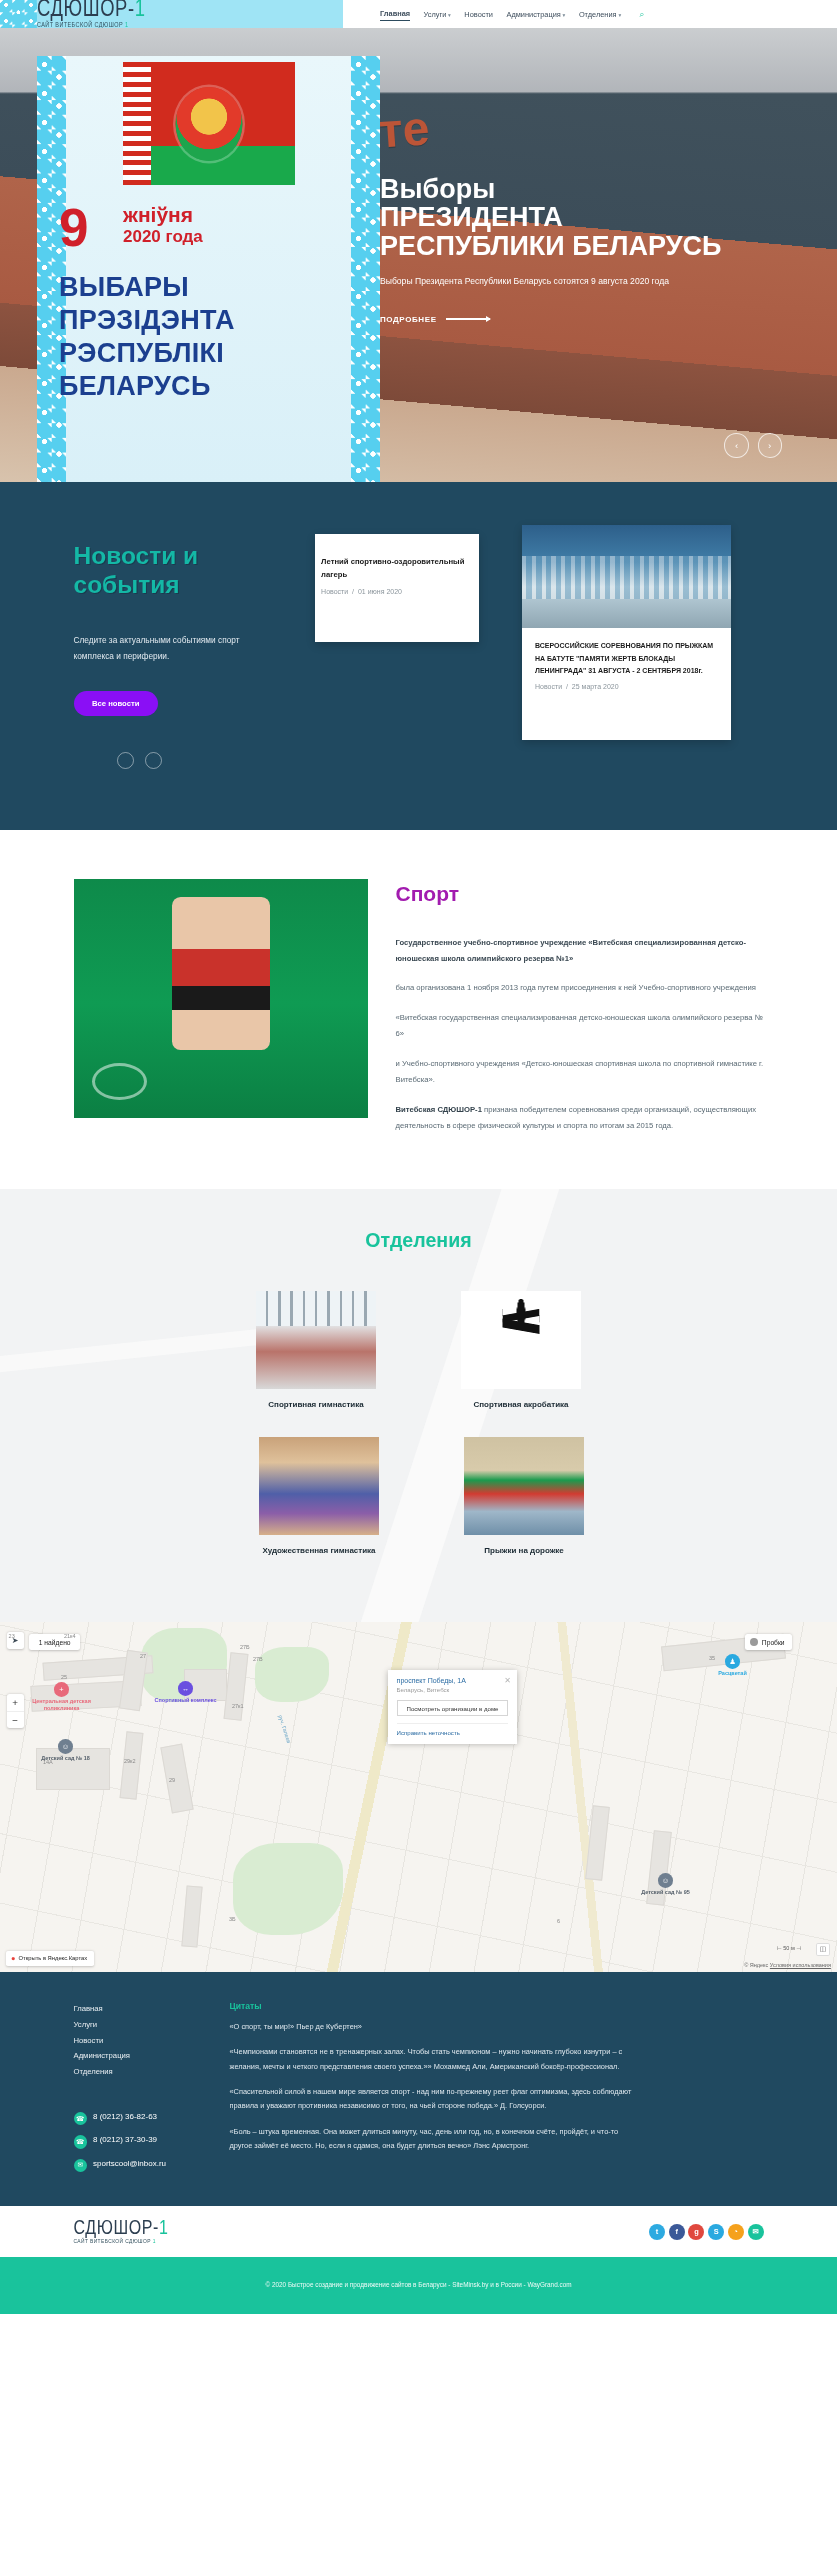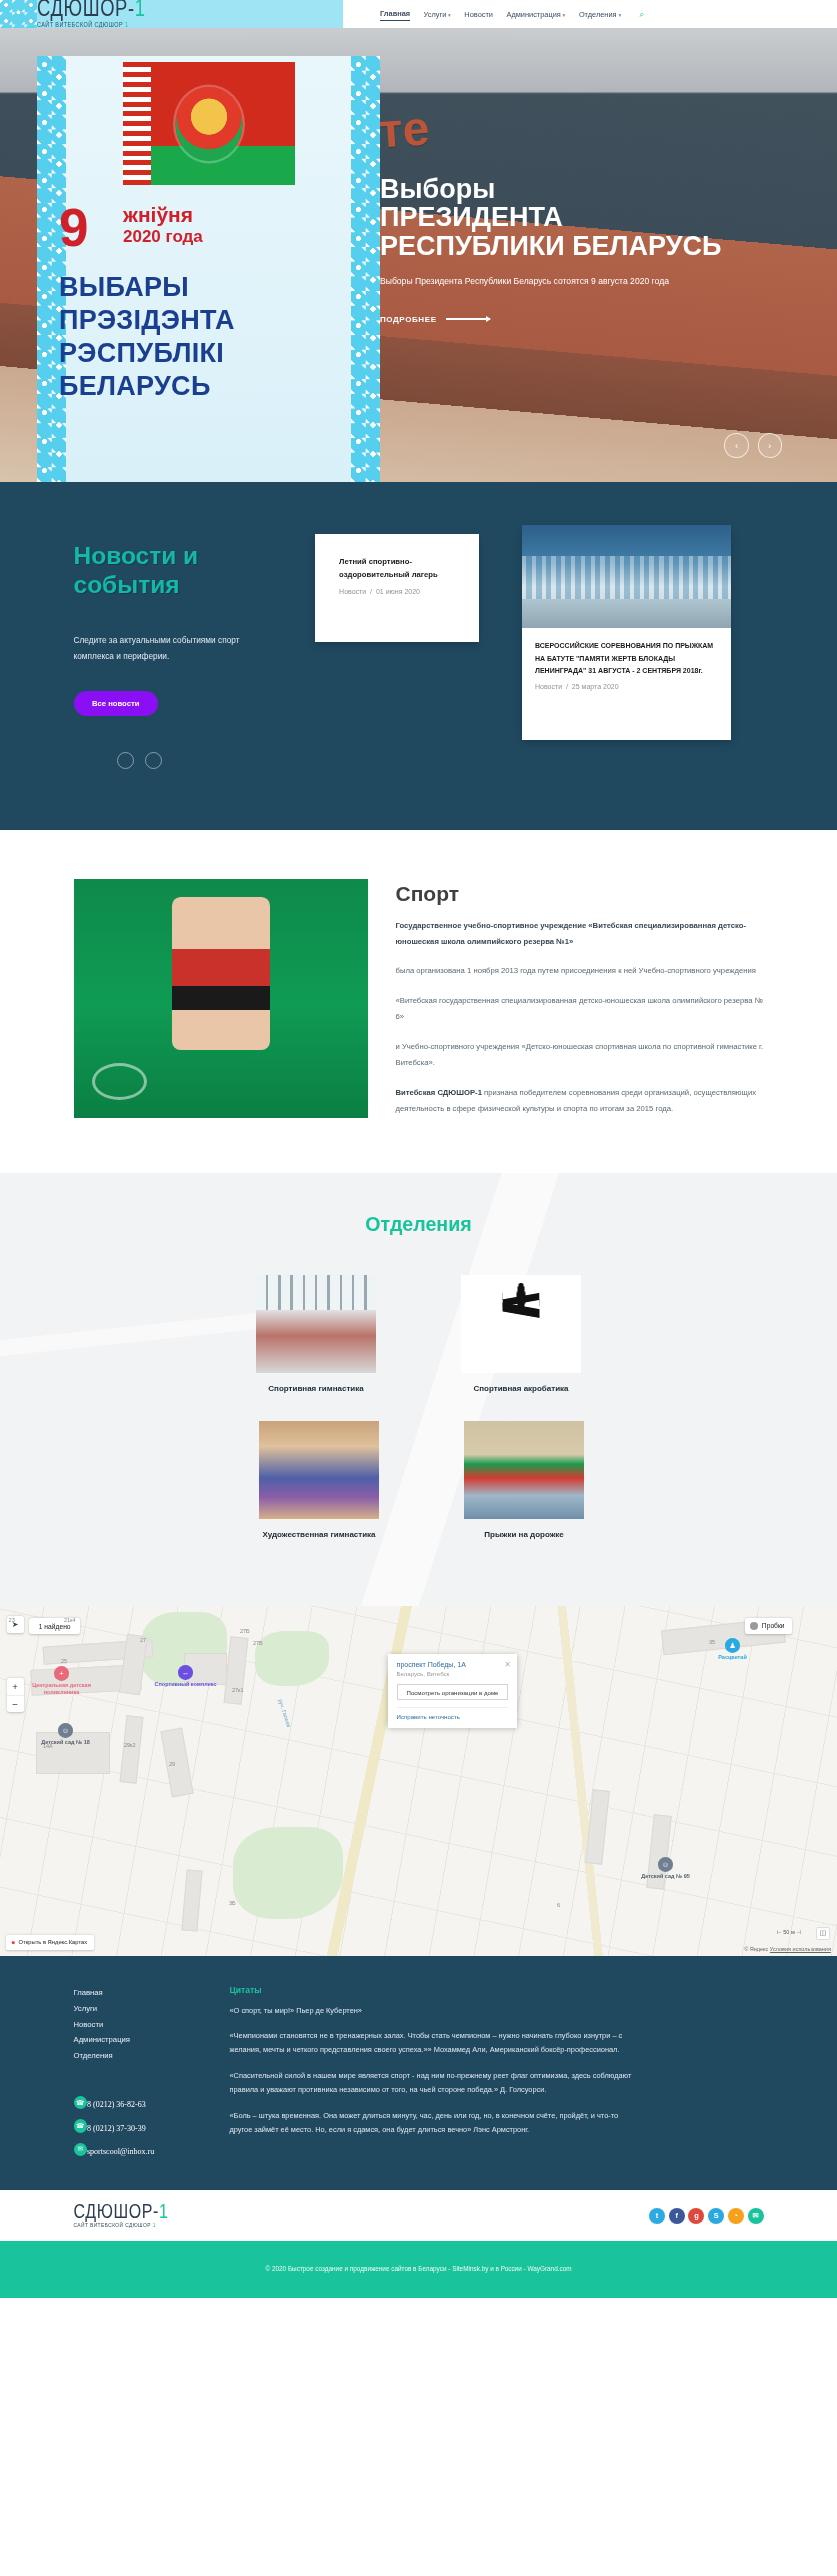--- a/index.html
+++ b/index.html
@@ -182,21 +182,21 @@
   }
   .news-dots { margin-top: 36px; display:flex; gap: 11px; padding-left: 43px; }
   .news-dots span {
     width: 17px; height: 17px; border-radius: 50%; border: 0.6px solid rgba(255,255,255,.45);
     display:block; cursor:pointer;
   }
   .news-cards { position: relative; flex: 1; }
   .ncard {
     position:absolute; background:#fff; box-shadow: 0 2.5px 8.6px rgba(0,0,0,.2);
   }
-  .ncard.c1 { left: 8.6px; top: 8.6px; width: 164px; height: 108px; padding: 21px 24px; }
+  .ncard.c1 { left: 8.6px; top: 8.6px; width: 164px; height: 108px; padding: 21px 6px; }
   .ncard.c2 { left: 215px; top: 0px;  width: 209px; height: 215px; }
   .ncard-img { height: 103px; width: 100%;
     background: linear-gradient(180deg,#2d5f8a 0%, #417ea8 36%, #bcd2dd 60%, #8fa6b2 100%);
     position: relative; overflow: hidden;
   }
   .ncard-img:before {
     content:""; position:absolute; left: 0; right:0; top: 30%; height: 42%;
     background: repeating-linear-gradient(90deg, rgba(255,255,255,.45) 0 4.3px, rgba(120,170,200,.5) 4.3px 9.8px);
   }
   .ncard-body { padding: 12.3px 13.5px 14.7px; }
@@ -215,21 +215,21 @@
   .sport-photo .athlete {
     position:absolute; left: 50%; transform: translateX(-50%); top: 18.4px;
     width: 98px; height: 153px;
     background: linear-gradient(180deg, #e9c6a8 0 34%, #c9322b 34% 58%, #1a1a1a 58% 74%, #e9c6a8 74% 100%);
     border-radius: 8.6px;
   }
   .sport-photo .ring { position:absolute; left: 18.4px; bottom: 18.4px; width: 55px; height: 37px;
     border: 3.7px solid rgba(255,255,255,.5); border-radius: 50%; }
   .sport-text { flex: 1; padding-top: 2.5px; max-width: 368px; }
   .sport-title {
-    font: 700 21px "Liberation Sans", sans-serif; color:#404040; margin-bottom: 12px;
+    font: 700 21px "Liberation Sans", sans-serif; color:#a21caf; margin-bottom: 29px;
   }
   .sport-lead { font: 700 7.7px "Liberation Sans", sans-serif; line-height: 2.1; color:#3a4852; }
   .sport-p { margin-top: 13.5px; font-size: 7.7px; line-height: 2.1; color:#5a6a74; }
   .sport-p b { color:#33424c; }
 
   
   .depts { background:#f2f3f4; padding: 40px 0 39px; position: relative; overflow: hidden; }
   .dept-slash {
     position:absolute; top: -24.5px; left: 429px; width: 55px; height: 503px;
     background: #fafafa; transform: rotate(18deg); opacity: .95;
@@ -337,21 +337,21 @@
     font-size: 6.7px; color:#555; cursor:pointer; }
   .map-copy { position:absolute; right: 6.1px; bottom: 4.3px; font-size: 5.5px; color:#666; }
   .map-copy u { cursor:pointer; }
 
   
   .footer { background:#204960; color:#fff; padding: 29px 0 24.5px; }
   .footer-inner { width: 764px; margin: 0 auto; display:flex; padding-left: 37px; }
   .f-col1 { width: 123px; }
   .f-link { font-size: 7.7px; color:#e8eef2; line-height: 2.05; cursor:pointer; }
   .f-contacts { margin-top: 32px; }
-  .f-contact { display:flex; align-items:flex-end; gap: 0; margin-bottom: 9.8px; font-family: Liberation Serif, serif; }
+  .f-contact { display:flex; align-items:flex-start; gap: 6px; margin-bottom: 9.8px; }
   .f-ic {
     width: 13.5px; height: 13.5px; border-radius: 50%; background:#19c39c; color:#fff;
     display:flex; align-items:center; justify-content:center; font-size: 6.7px; flex: 0 0 13.5px;
   }
   .f-ctext { font-size: 8px; color:#fff; }
   .f-col2 { flex: 1; padding-left: 33px; max-width: 442px; }
   .f-heading { font: 700 8.6px "Liberation Sans", sans-serif; color:#19c39c; margin-bottom: 8.6px; }
   .f-quote { font-size: 7.4px; line-height: 1.95; color:#dfe8ee; margin-bottom: 11px; }
 
   .footer-bottom { background:#fff; padding: 13.5px 0; }

